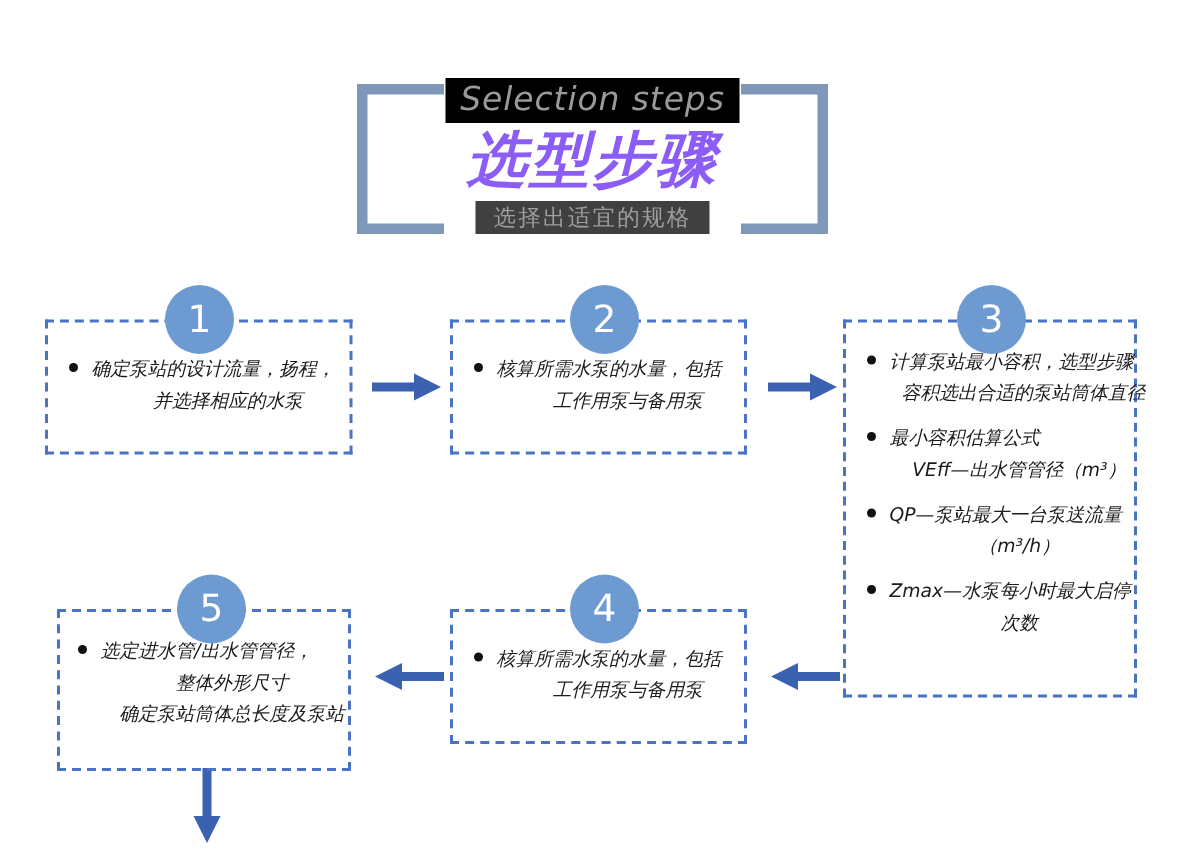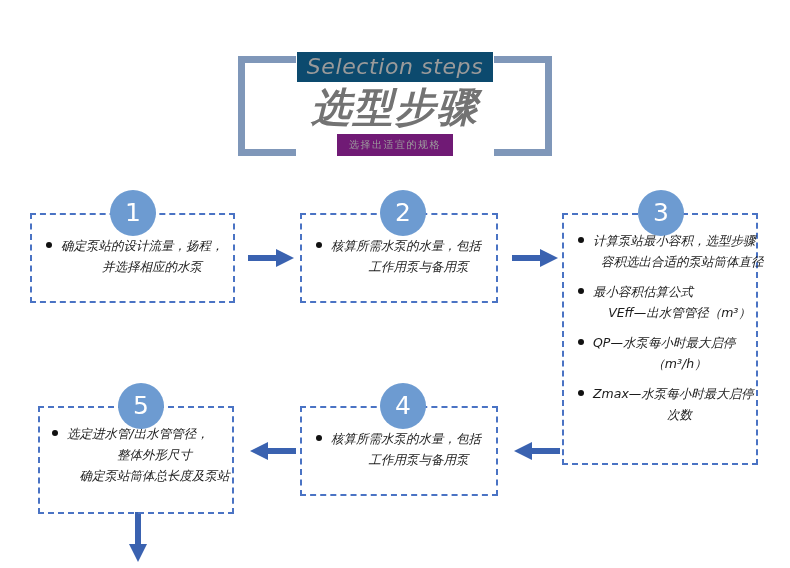--- a/index.html
+++ b/index.html
@@ -48,41 +48,41 @@
     left: 250px;
     top: -4px;
     width: 290px;
     text-align: center;
   }
   #title-en {
     font-size: 22px;
     font-style: italic;
     color: #9a9a9a;
     letter-spacing: 0.6px;
-    background: #0c4a6e;
+    background: #000000;
     display: inline-block;
     padding: 0 10px;
     line-height: 30px;
   }
   #title-cn {
     margin-top: 2px;
     font-size: 40px;
     font-weight: 700;
     font-style: italic;
-    color: #737373;
+    color: #8b5cf6;
     letter-spacing: 2px;
     line-height: 46px;
     white-space: nowrap;
   }
   #title-sub {
     margin-top: 4px;
-    font-size: 10px;
+    font-size: 15px;
     color: #9d9d9d;
     letter-spacing: 1.5px;
-    background: #701a75;
+    background: #404040;
     display: inline-block;
     padding: 0 12px;
     line-height: 22px;
   }
 
   
   .step {
     position: absolute;
   }
   .step-badge {
@@ -207,21 +207,21 @@
       <span class="ln">计算泵站最小容积，选型步骤</span>
       <span class="ln ind">容积选出合适的泵站筒体直径</span>
     </div>
     <div class="bullet-line">
       <span class="dot"></span>
       <span class="ln">最小容积估算公式</span>
       <span class="ln ind">VEff—出水管管径（m³）</span>
     </div>
     <div class="bullet-line">
       <span class="dot"></span>
-      <span class="ln">QP—水泵每小时最大启停</span>
+      <span class="ln">QP—泵站最大一台泵送流量</span>
       <span class="ln ind">（m³/h）</span>
     </div>
     <div class="bullet-line">
       <span class="dot"></span>
       <span class="ln">Zmax—水泵每小时最大启停</span>
       <span class="ln ind">次数</span>
     </div>
   </div>
 </div>
 

